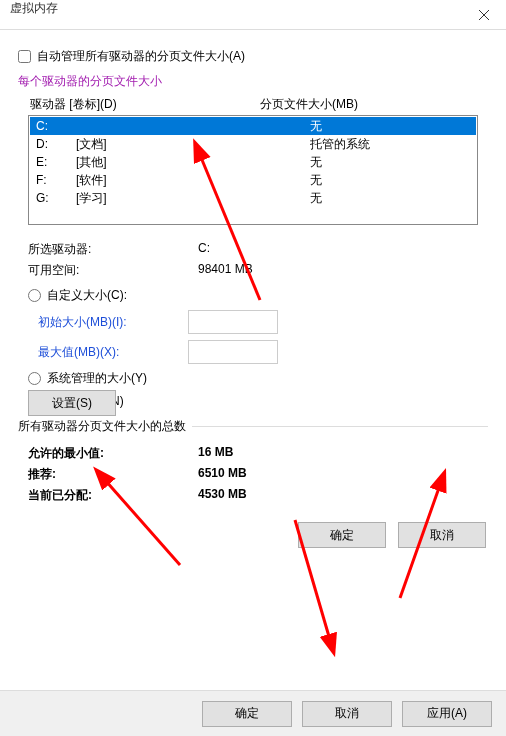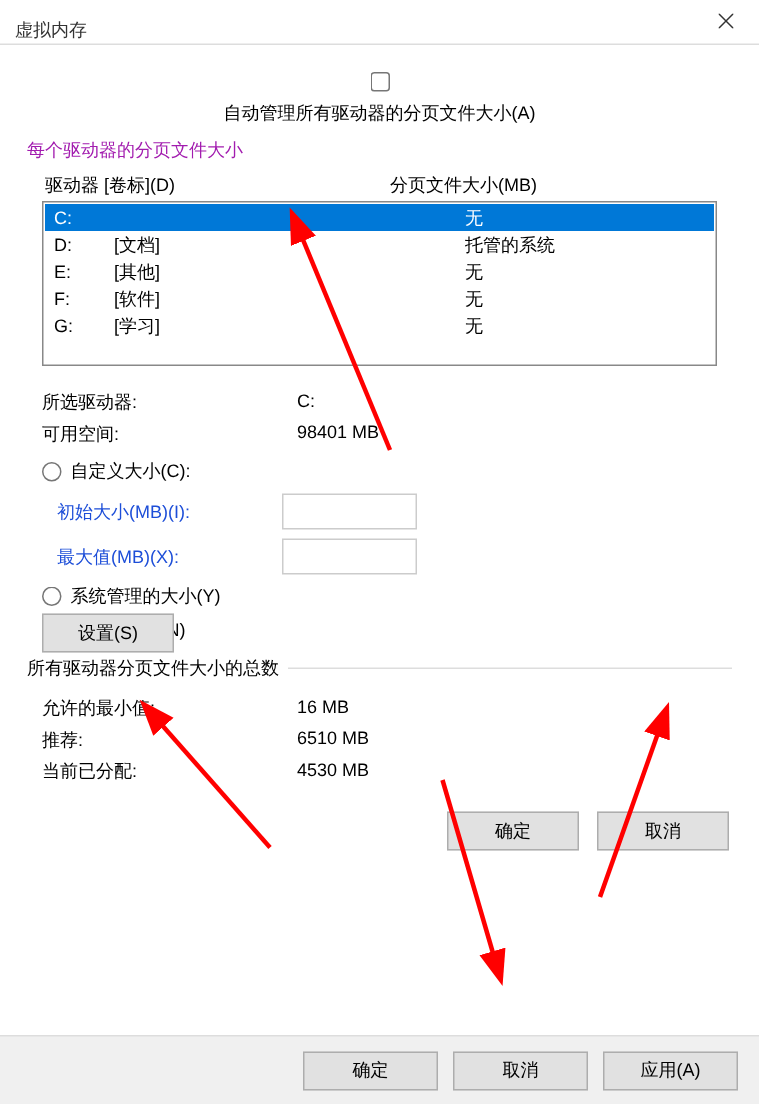--- a/index.html
+++ b/index.html
@@ -10,21 +10,21 @@
     font-size: 12px;
     background: #fff;
     width: 506px;
     height: 736px;
     overflow: hidden;
     position: relative;
   }
   .titlebar {
     height: 30px;
     display: flex;
-    align-items: flex-end;
+    align-items: flex-start;
     justify-content: space-between;
     padding: 0 0 0 10px;
     border-bottom: 1px solid #ddd;
     background: #fff;
   }
   .titlebar .title { color: #333; }
   .titlebar .close {
     width: 45px;
     height: 30px;
     display: flex;
@@ -36,21 +36,20 @@
   }
   .dialog-body {
     padding: 18px 18px 10px 18px;
     position: relative;
   }
   .checkbox-row {
     display: flex;
     align-items: center;
     gap: 6px;
     margin-bottom: 8px;
-    flex-direction: column;
   }
   input[type=checkbox], input[type=radio] {
     margin: 0;
     width: 13px;
     height: 13px;
   }
   .group {
     border: none;
     padding: 0;
     margin: 0 0 10px 0;
@@ -276,21 +275,21 @@
       </label>
 
       <div class="set-btn-row">
         <button class="btn">设置(S)</button>
       </div>
     </div>
   </div>
 
   <div class="fieldset">
     <span class="fieldset-legend">所有驱动器分页文件大小的总数</span>
-    <div class="group-inner" style="padding-left:0;">
+    <div class="group-inner" style="padding-left:0;font-weight:bold;">
       <div class="info-row">
         <span class="label">允许的最小值:</span>
         <span class="value">16 MB</span>
       </div>
       <div class="info-row">
         <span class="label">推荐:</span>
         <span class="value">6510 MB</span>
       </div>
       <div class="info-row">
         <span class="label">当前已分配:</span>

